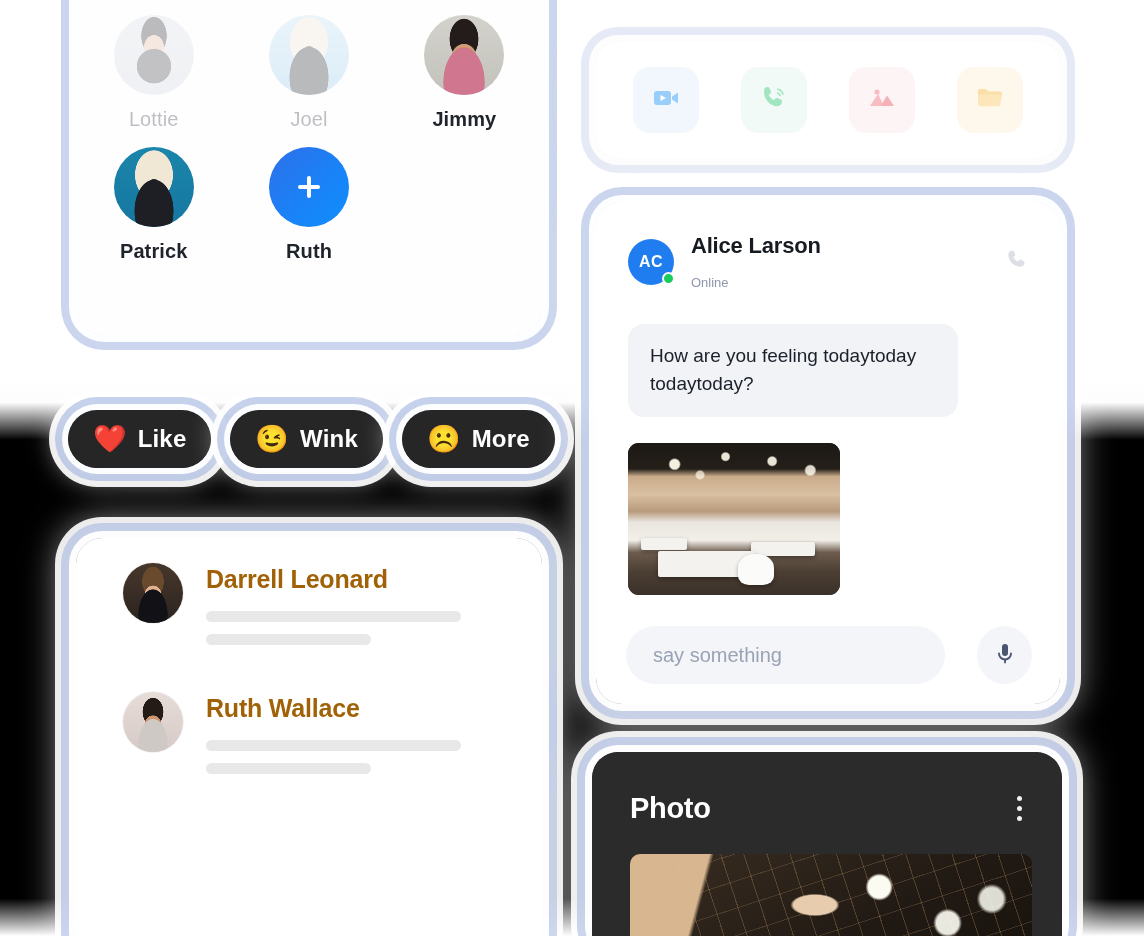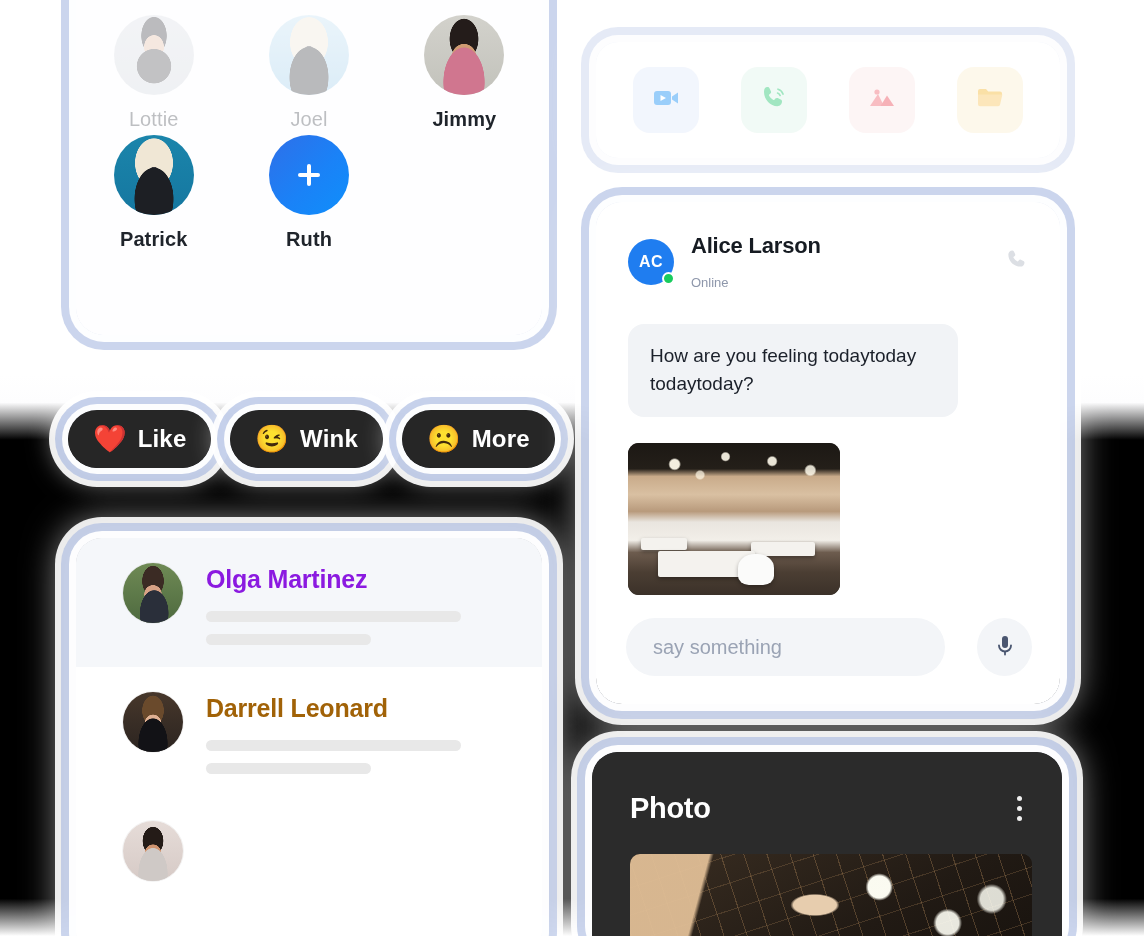--- a/index.html
+++ b/index.html
@@ -51,21 +51,21 @@
     background: #fefeff;
   }
   #contacts-glow {
     left: 76px; top: -40px; width: 466px; height: 375px; border-radius: 28px;
   }
   .contacts-grid {
     position: absolute;
     left: 0; top: 55px; right: 0;
     display: grid;
     grid-template-columns: repeat(3, 1fr);
-    row-gap: 4px;
+    row-gap: 16px;
   }
   .contact-cell {
     display: flex; flex-direction: column; align-items: center;
   }
   .contact-av {
     width: 80px; height: 80px; border-radius: 50%;
     background-size: cover; background-position: center;
     overflow: hidden; position: relative;
   }
   .contact-name {
@@ -278,21 +278,21 @@
   .desk2 { left: 58%; bottom: 26%; width: 30%; height: 9%; }
   .desk3 { left: 6%;  bottom: 30%; width: 22%; height: 8%; }
   .chairc {
     position:absolute; background:#fbfbfa; border-radius:46% 46% 30% 30%;
     box-shadow: 0 2px 4px rgba(0,0,0,.3);
   }
   .ch1 { left: 52%; bottom: 7%; width: 17%; height: 20%; }
   .ch2 { left: 74%; bottom: 22%; width: 11%; height: 13%; }
 
   .chat-input-row {
-    position: absolute; left: 30px; right: 28px; bottom: 28px;
+    position: absolute; left: 30px; right: 28px; bottom: 20px;
     display: flex; align-items: flex-start; gap: 32px;
   }
   .chat-input {
     flex: 1; height: 58px;
     background: #f3f5f8;
     border: none; border-radius: 999px;
     padding: 0 27px;
     font-size: 20px;
     color: #9aa3b4;
     font-family: "Liberation Sans", sans-serif;
@@ -416,46 +416,41 @@
         <span class="emo">☹️</span>
         <span class="lbl">More</span>
       </div>
     </div>
 
   </div>
 
   <div class="glow" id="list-glow"></div>
   <div class="card" id="list-card">
 
-    <div class="list-row active">
-      <div class="list-av">
-          <span class="p pF"></span>
-        </div>
-      <div class="list-body">
-        <div class="list-name active">Olga Martinez</div>
-        <div class="sk long"></div>
-        <div class="sk short"></div>
-      </div>
-    </div>
 
     <div class="list-row">
       <div class="list-av">
           <span class="p pG"></span>
         </div>
       <div class="list-body">
         <div class="list-name">Darrell Leonard</div>
         <div class="sk long"></div>
         <div class="sk short"></div>
       </div>
     </div>
 
     <div class="list-row">
       <div class="list-av">
           <span class="p pH"></span>
         </div>
+      <div class="list-body">
+        <div class="list-name">Ruth Wallace</div>
+        <div class="sk long"></div>
+        <div class="sk short"></div>
+      </div>
     </div>
 
   </div>
 
   <div class="glow" id="actions-glow"></div>
   <div class="card" id="actions-card">
 
     <div class="act-tile act-video">
       <span>
         <svg width="30" height="30" viewBox="0 0 30 30" aria-hidden="true">

